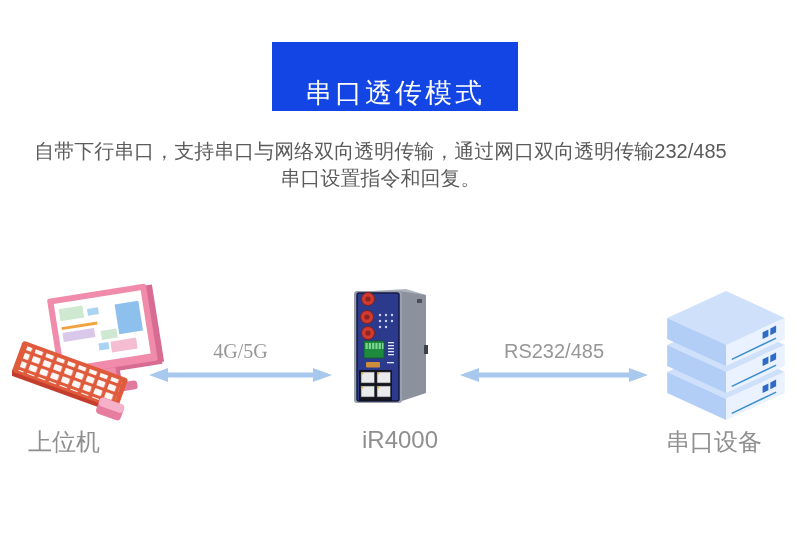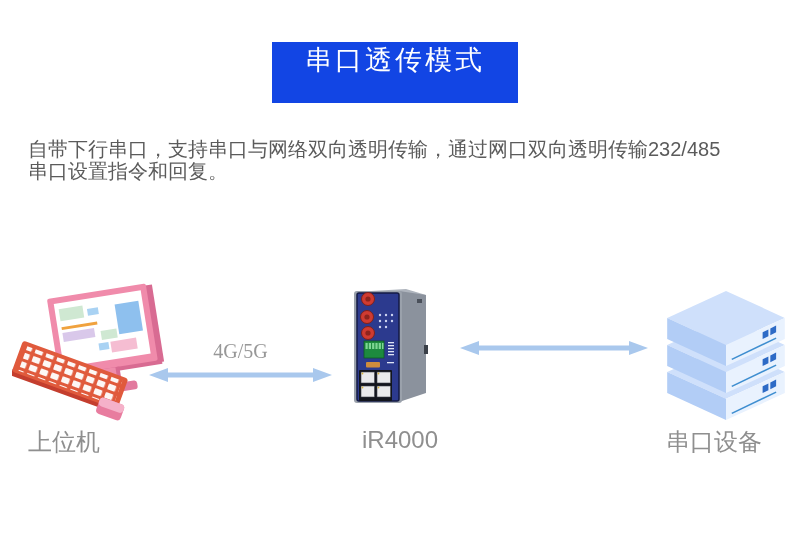--- a/index.html
+++ b/index.html
@@ -2,30 +2,31 @@
 <html><head>
 <meta charset="utf-8">
 <style>
   * { margin:0; padding:0; box-sizing:border-box; }
   html,body { background:#ffffff; }
   body { font-family:"Liberation Sans","DejaVu Sans",sans-serif; }
   .page { position:relative; width:800px; height:533px; background:#ffffff; overflow:hidden; }
 
   
   .banner {
-    position:absolute; left:272px; top:42px; width:246px; height:61px;
-    background:#1245e4; display:flex; align-items:flex-start; justify-content:center;
+    position:absolute; left:272px; top:42px; width:246px; height:69px;
+    background:#1245e4; display:flex; align-items:flex-end; justify-content:center;
   }
   .banner-title { color:#ffffff; font-size:27px; letter-spacing:3px; font-weight:normal; }
 
   
   .description {
     position:absolute; left:28px; top:138px; width:705px;
-    font-size:20px; line-height:22px; color:#5b5b5b;
+    font-size:20px; line-height:27px; color:#5b5b5b;
     word-break:break-all;
+    text-align:center;
   }
 
   
   .diagram { position:absolute; left:0; top:260px; width:800px; height:273px; }
   .node-icon { position:absolute; }
   .icon-host   { left:12px;  top:12px;  width:160px; height:168px; }
   .icon-router { left:351px; top:27px;  width:78px;  height:120px; }
   .icon-server { left:661px; top:29px;  width:130px; height:133px; }
 
   .node-label {
@@ -190,20 +191,21 @@
     <div class="link link-left">
       <div class="link-label">4G/5G</div>
       <svg class="link-arrow" width="183" height="16" viewBox="0 0 183 16" aria-hidden="true">
         <line x1="15" y1="8" x2="168" y2="8" stroke="#a9c8ed" stroke-width="5"></line>
         <polygon points="0,8 19,1 19,15" fill="#a9c8ed"></polygon>
         <polygon points="183,8 164,1 164,15" fill="#a9c8ed"></polygon>
       </svg>
     </div>
 
     <div class="link link-right">
+      <div class="link-label">RS232/485</div>
       <svg class="link-arrow" width="188" height="16" viewBox="0 0 188 16" aria-hidden="true">
         <line x1="15" y1="8" x2="173" y2="8" stroke="#a9c8ed" stroke-width="5"></line>
         <polygon points="0,8 19,1 19,15" fill="#a9c8ed"></polygon>
         <polygon points="188,8 169,1 169,15" fill="#a9c8ed"></polygon>
       </svg>
     </div>
 
     <div class="node-label label-host">上位机</div>
     <div class="node-label label-router">iR4000</div>
     <div class="node-label label-server">串口设备</div>

